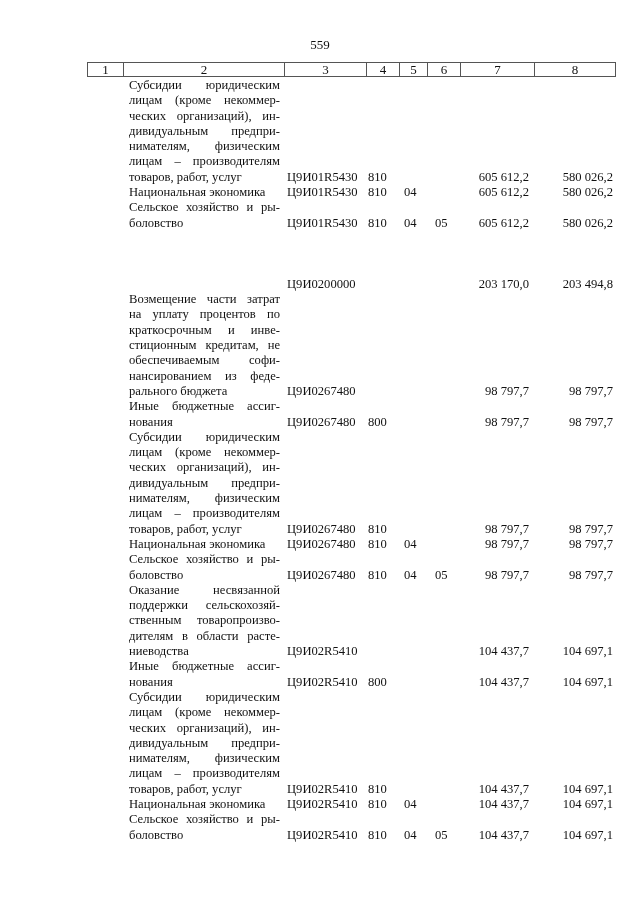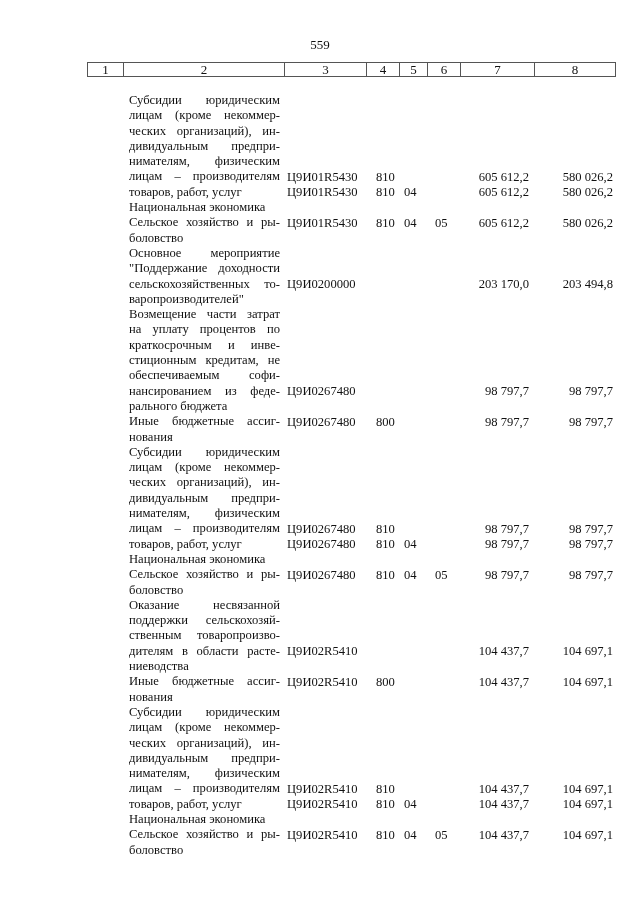--- a/index.html
+++ b/index.html
@@ -7,26 +7,26 @@
            font-family:"Liberation Serif", serif; color:#111; font-size:13px; }
     .page-num { position:absolute; top:37px; left:0; width:640px; text-align:center; font-size:13px; }
     .hdr { position:absolute; top:62px; left:87px; height:15px; display:flex;
            border:1px solid #555; box-sizing:border-box; }
     .hdr > div { height:100%; border-right:1px solid #555; box-sizing:border-box;
                  text-align:center; line-height:13px; font-size:13px; }
     .hdr > div:last-child { border-right:none; }
     .body { position:absolute; top:78px; left:0; width:640px; }
     .row { position:relative; }
     .c2 { position:absolute; left:129px; width:151px; text-align:justify;
-          line-height:15.3px; font-size:12.6px;margin-top:15px; }
+          line-height:15.3px; font-size:12.6px; }
     .c2 .ln { display:block; text-align-last:justify; height:15.3px; white-space:nowrap; }
     .c2 .ln.last { text-align-last:left; }
     .cell { position:absolute; bottom:0; line-height:15.3px; font-size:12.6px; white-space:nowrap; }
     .c3 { left:287px; }
-    .c4 { left:376px; }
+    .c4 { left:368px; }
     .c5 { left:404px; }
     .c6 { left:435px; }
     .c7 { right:111px;text-align:center; }
     .c8 { right:27px; }
   </style>
 </head>
 <body>
 
 <div class="page-num">559</div>
 
@@ -76,26 +76,20 @@
         <span class="ln last">боловство</span>
       </div>
       <div class="cell c3">Ц9И01R5430</div>
       <div class="cell c4">810</div>
       <div class="cell c5">04</div>
       <div class="cell c6">05</div>
       <div class="cell c7">605 612,2</div>
       <div class="cell c8">580 026,2</div>
     </div>
     <div class="row" style="height: 61.2px;">
-      <div class="c2">
-        <span class="ln">Основное мероприятие</span>
-        <span class="ln">"Поддержание доходности</span>
-        <span class="ln">сельскохозяйственных то-</span>
-        <span class="ln last">варопроизводителей"</span>
-      </div>
       <div class="cell c3">Ц9И0200000</div>
       <div class="cell c4"></div>
       <div class="cell c5"></div>
       <div class="cell c6"></div>
       <div class="cell c7">203 170,0</div>
       <div class="cell c8">203 494,8</div>
     </div>
     <div class="row" style="height: 107.1px;">
       <div class="c2">
         <span class="ln">Возмещение части затрат</span>

